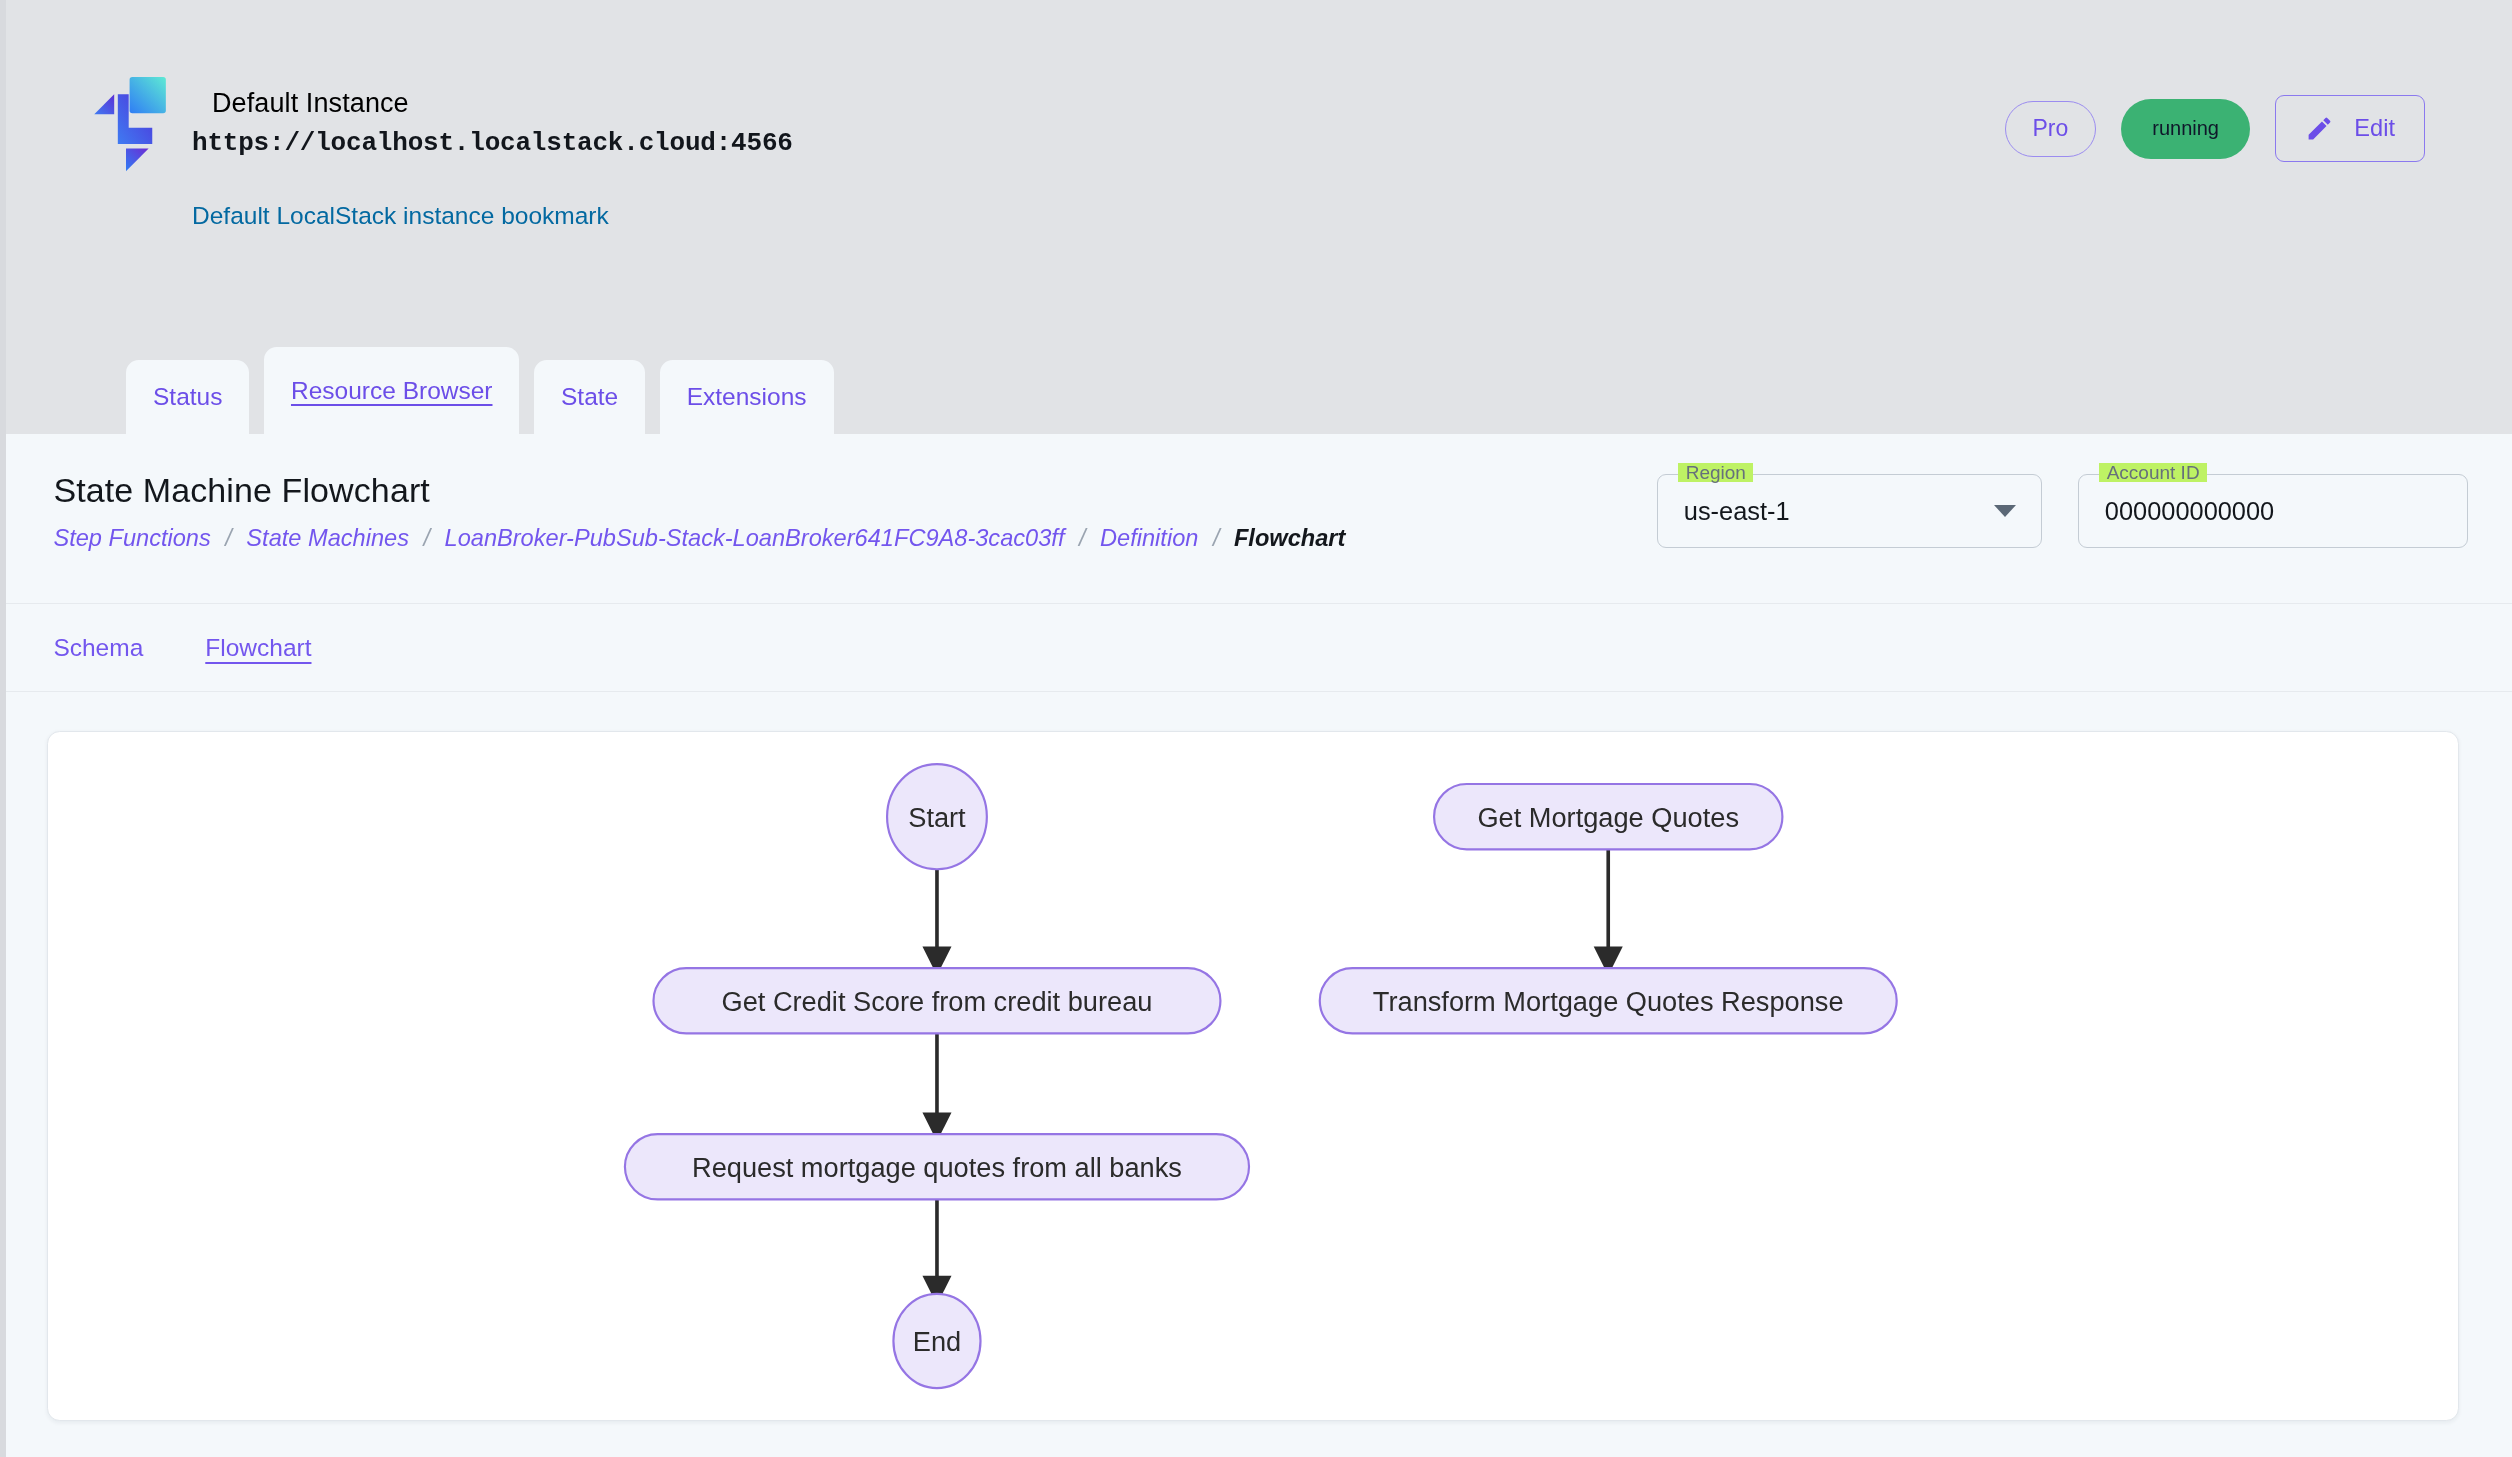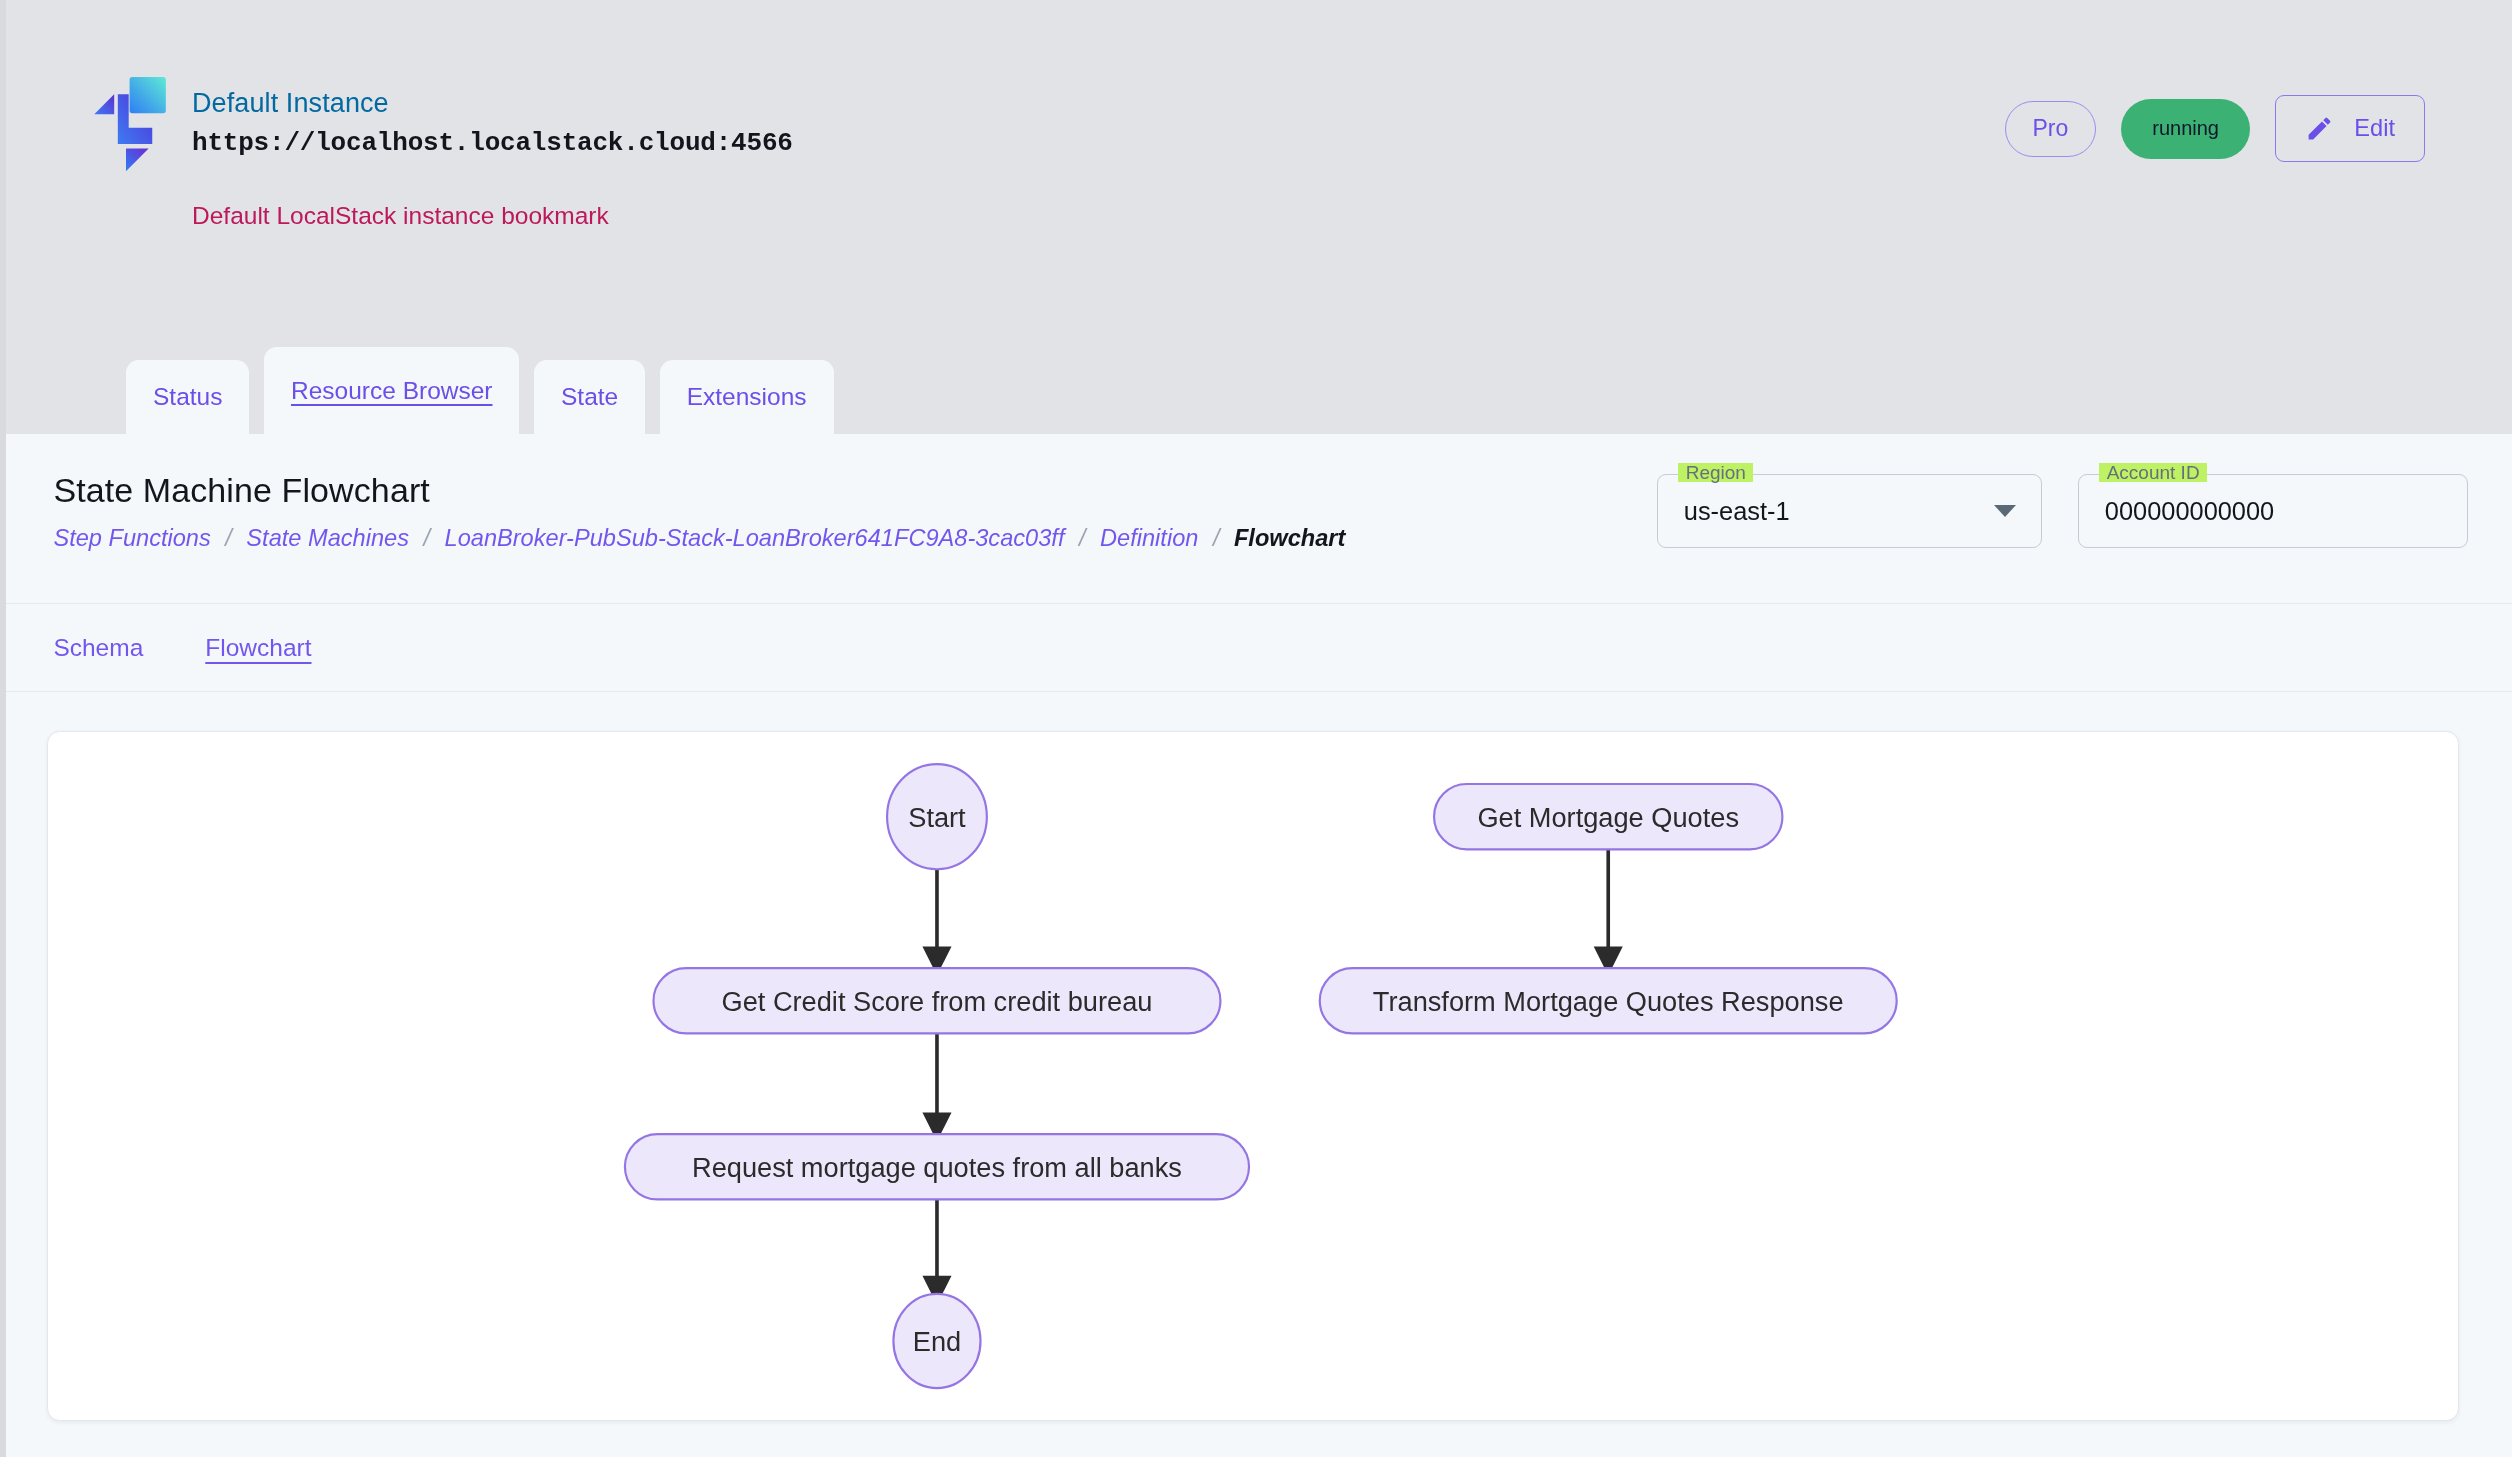--- a/index.html
+++ b/index.html
@@ -39,37 +39,38 @@
     display: flex;
     align-items: flex-start;
   }
 
   #ls-logo { width: 87px; height: 102px; flex: 0 0 auto; }
 
   #instance-meta { margin-left: 18px; padding-top: 12.7px; }
 
   #instance-title {
     font-size: 27px;
-    color: #0369a1;
+    color: #000000;
     line-height: 1.25;
     letter-spacing: 0.1px;
+    margin-left: 20px;
   }
 
   #instance-endpoint {
     font-family: "Liberation Mono", monospace;
     font-size: 26px;
     font-weight: bold;
     color: #12161c;
     margin-top: 7.3px;
     letter-spacing: -0.2px;
   }
 
   #instance-description {
     font-size: 24.5px;
-    color: #be185d;
+    color: #0369a1;
     margin-top: 44px;
   }
 
   
   #header-controls {
     position: absolute;
     right: 87px; top: 95px;
     display: flex;
     align-items: center;
     gap: 25.4px;

